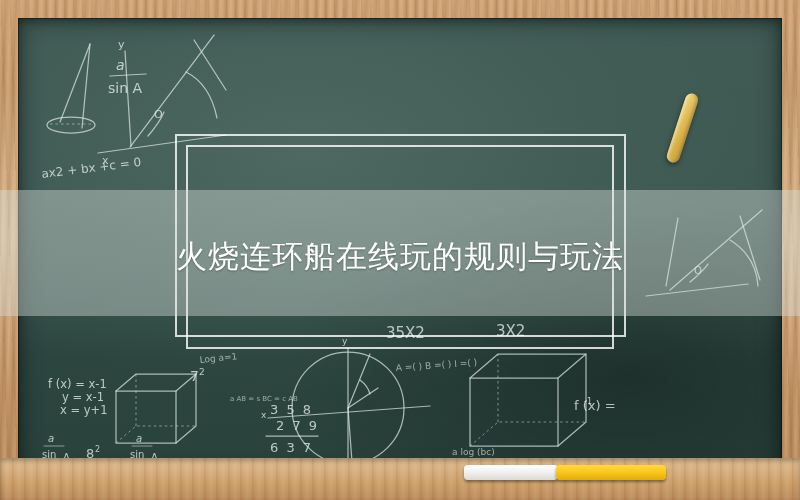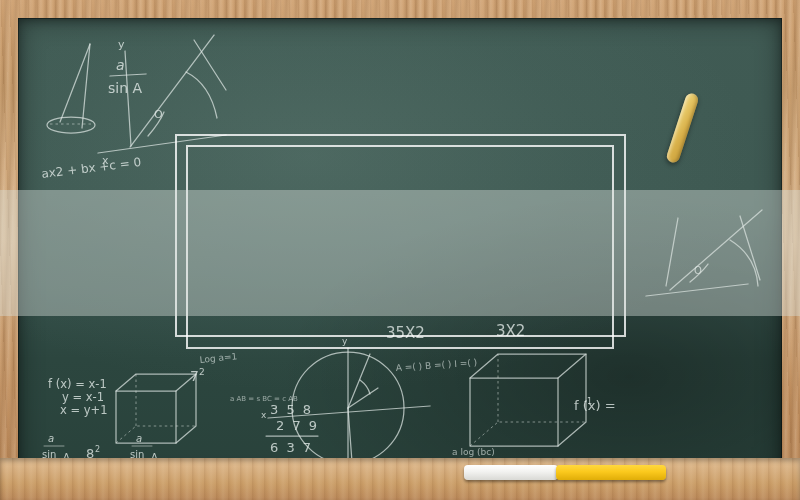--- a/index.html
+++ b/index.html
@@ -254,20 +254,23 @@
     </div>
 
     <div id="rect-outer" class="frame-rect" style="left:157px;top:116px;width:447px;height:199px;"></div>
     <div id="rect-inner" class="frame-rect" style="left:168px;top:127px;width:424px;height:200px;"></div>
 
     <div class="board-edge"></div>
   </div>
 
   <div id="band"></div>
 
+  <div id="title-wrap">
+    <div id="title">火烧连环船在线玩的规则与玩法</div>
+  </div>
 
   <div id="chalk-stick"></div>
 
   <div id="tray">
     <div id="chalk-white" class="tray-chalk"></div>
     <div id="chalk-yellow" class="tray-chalk"></div>
   </div>
 </div>
 
 </body></html>

